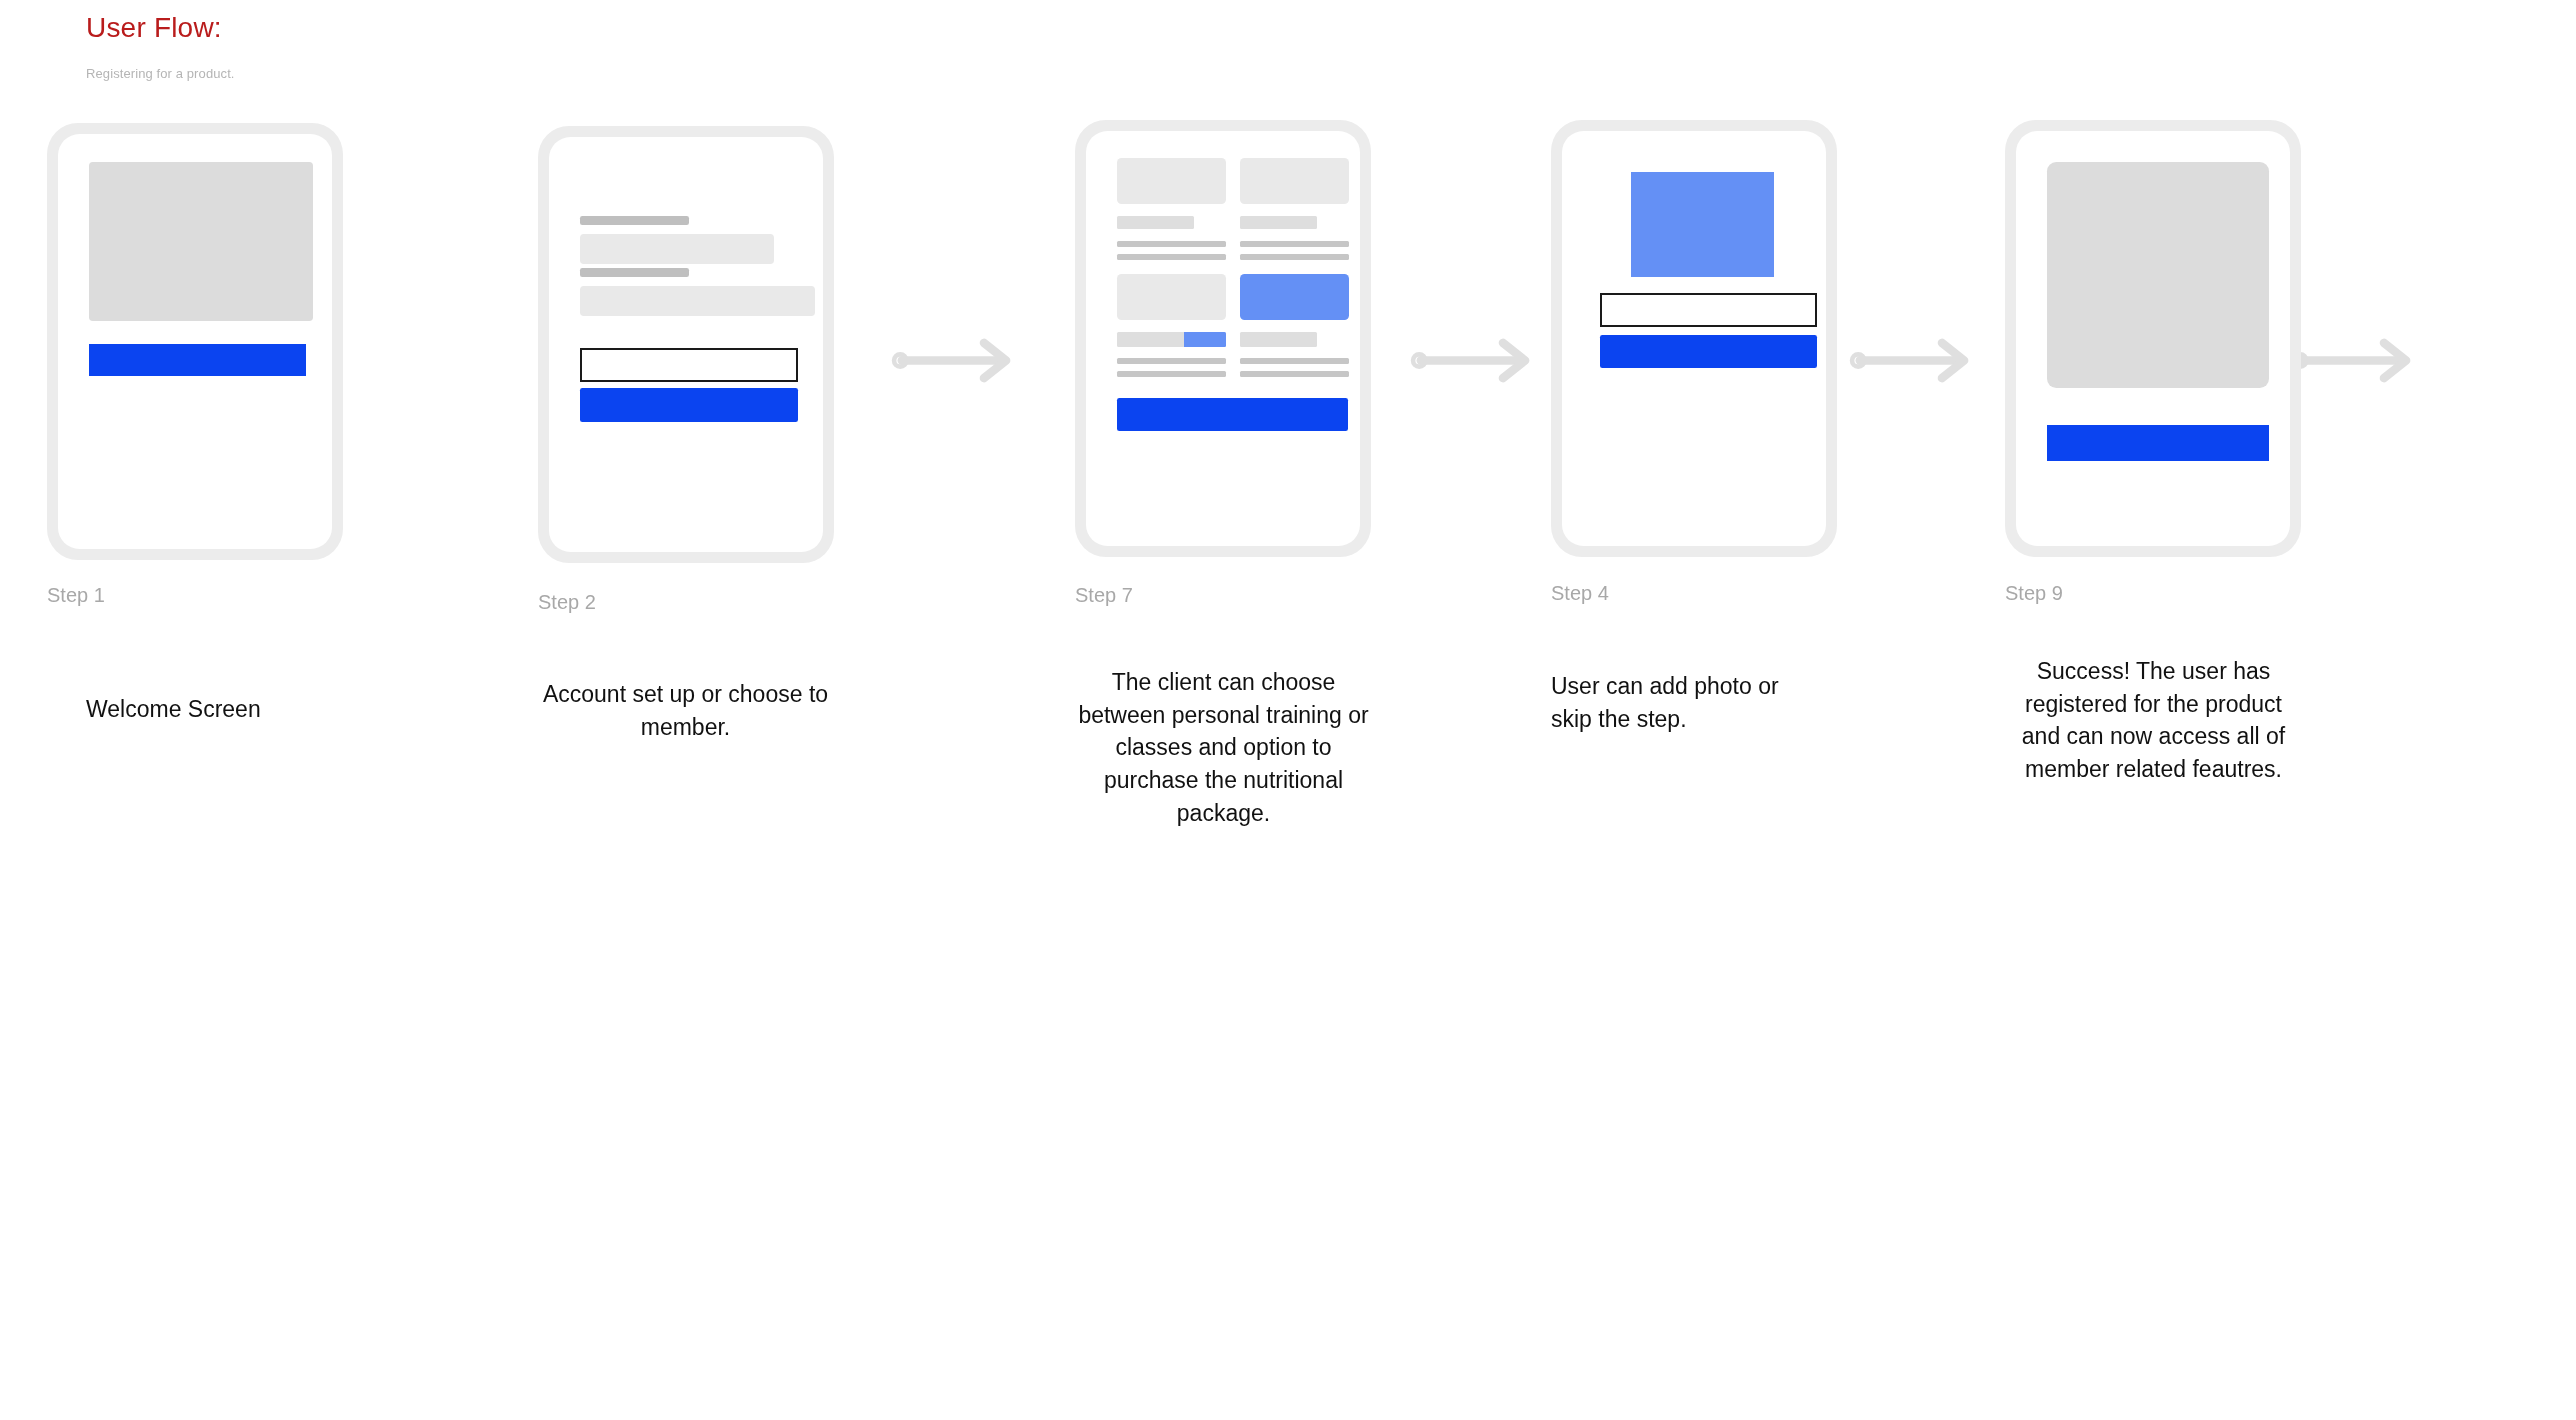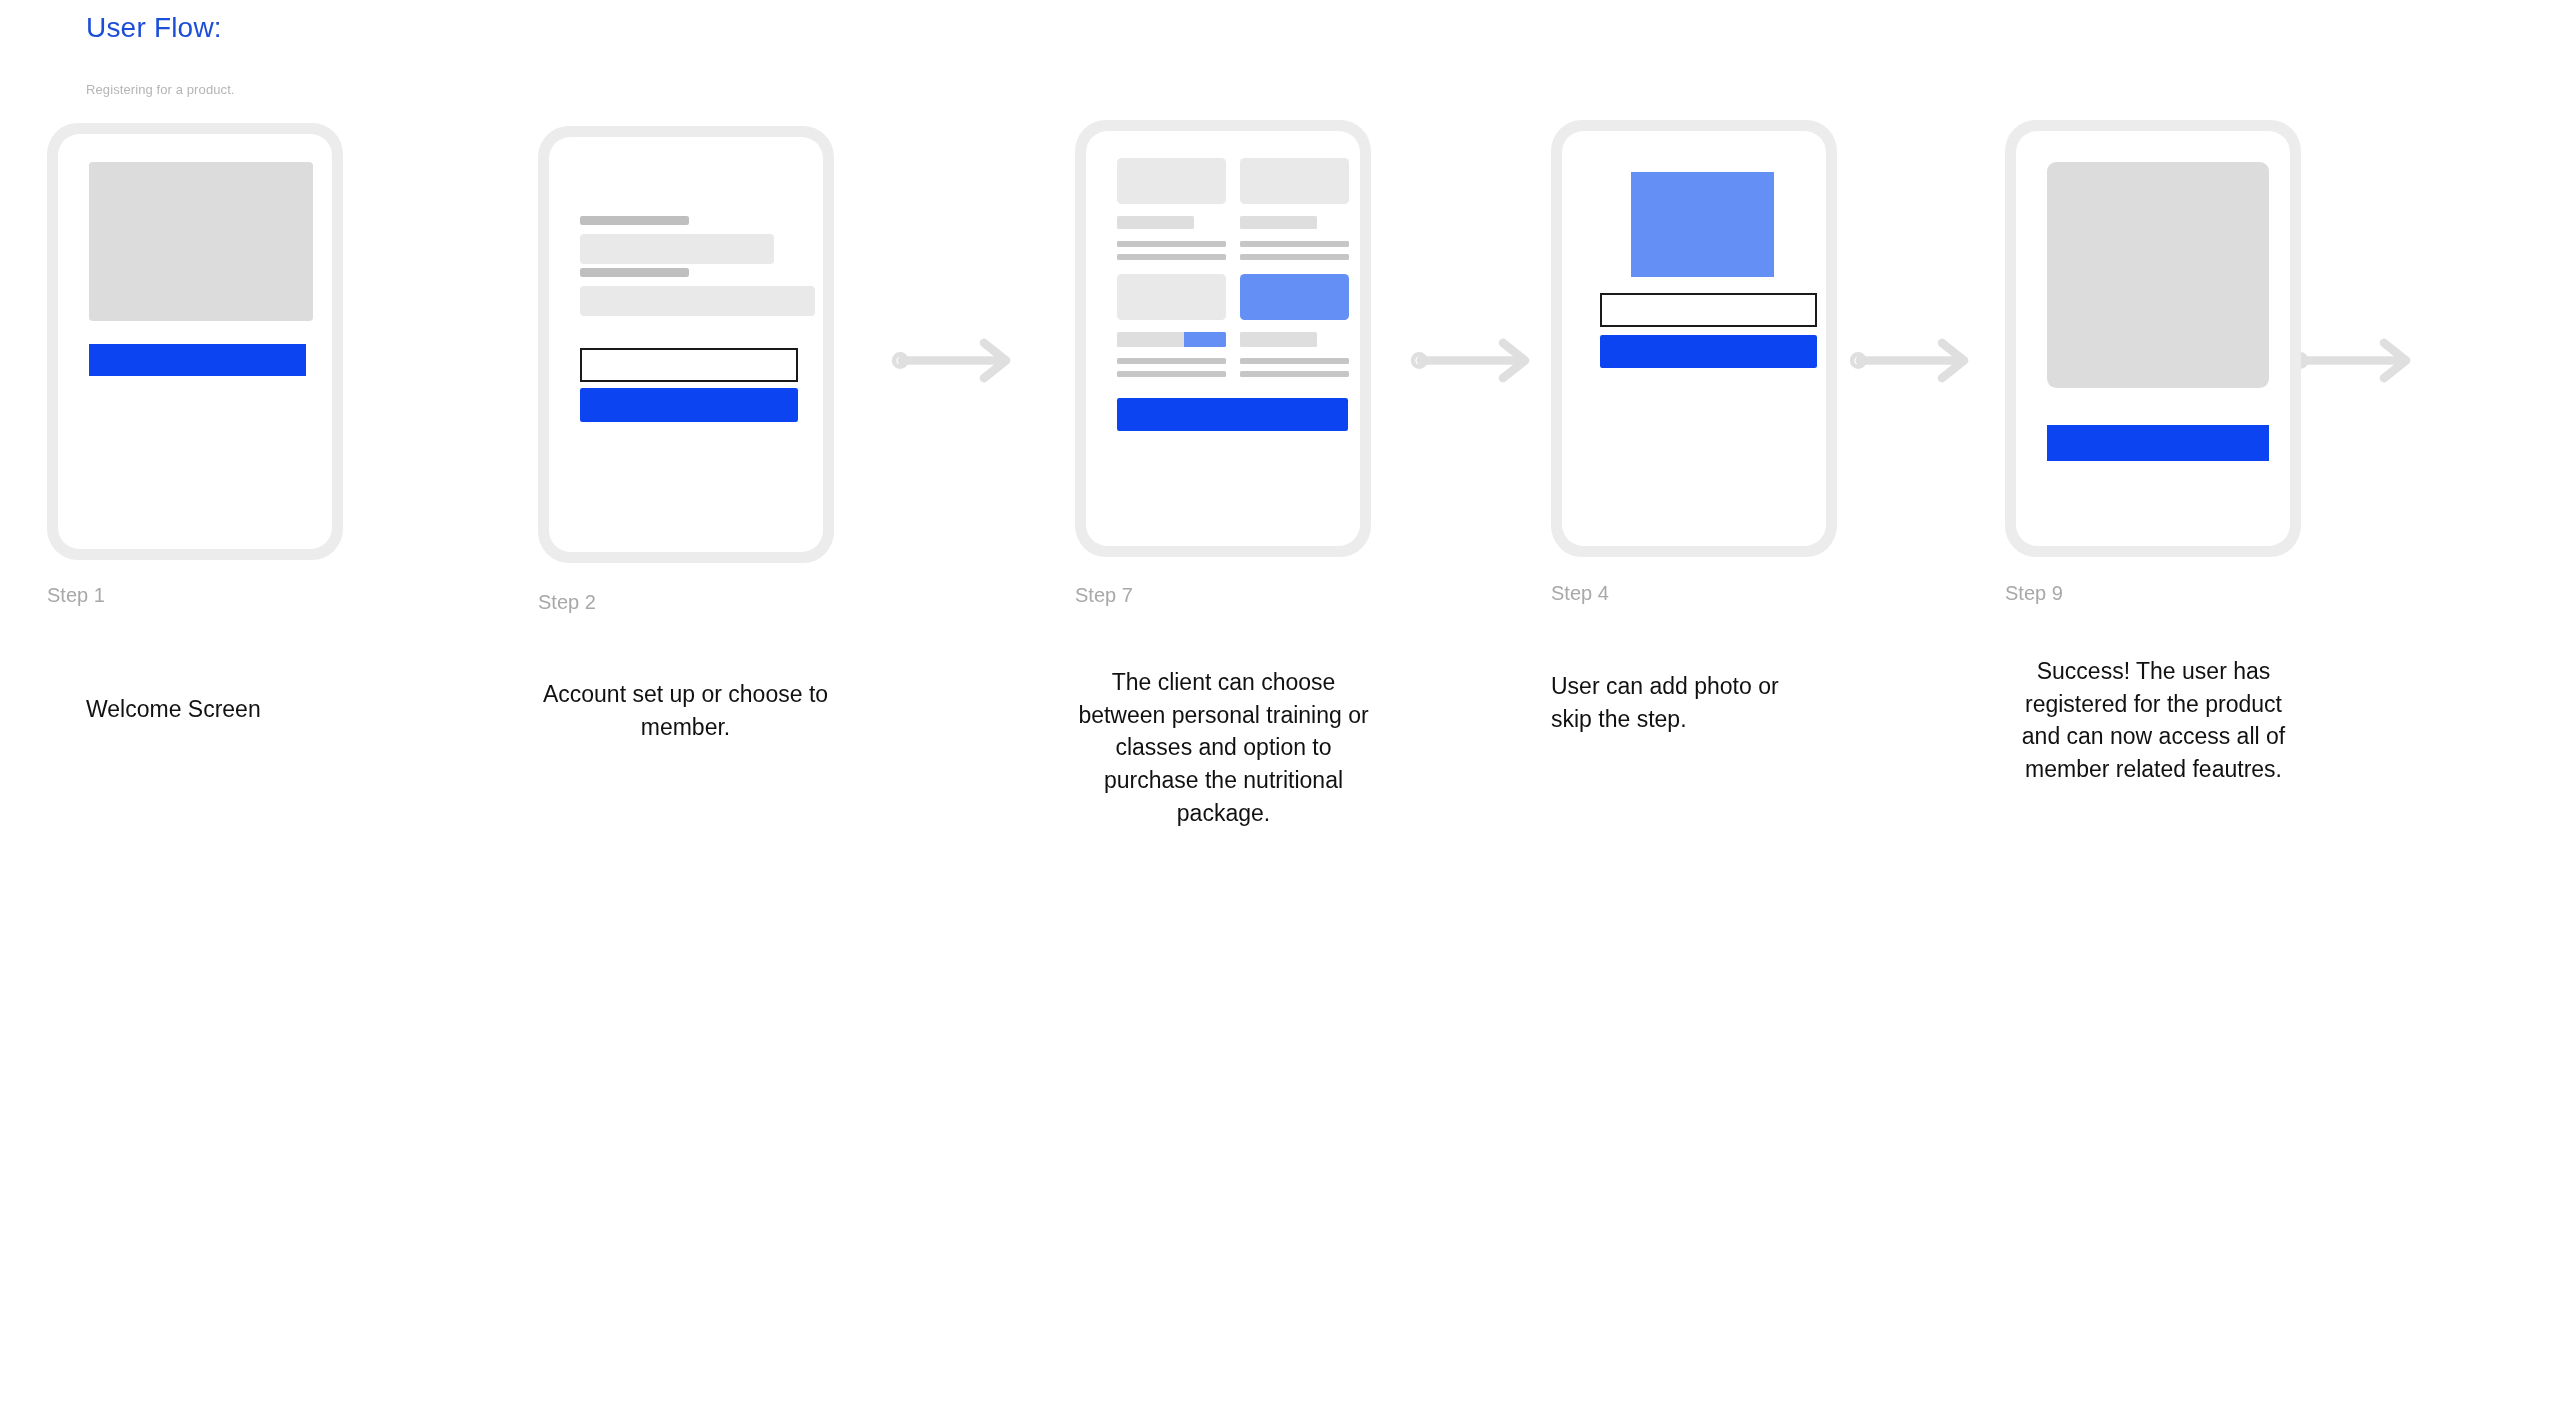--- a/index.html
+++ b/index.html
@@ -13,30 +13,30 @@
     position: relative;
     font-family: "Liberation Sans", sans-serif;
     -webkit-font-smoothing: antialiased;
     overflow: hidden;
   }
 
   
   #header { position: absolute; left: 86px; top: 10.7px; }
   #flow-title {
     font-size: 28px;
-    color: #1d4ed8;
+    color: #b91c1c;
     font-weight: 400;
     letter-spacing: 0.2px;
     line-height: 1.2;
   }
   #flow-subtitle {
     font-size: 13px;
     color: #b5b5b5;
     font-weight: 400;
-    margin-top: 38px;
+    margin-top: 22px;
     letter-spacing: 0.1px;
   }
 
   
   #flow { position: absolute; left: 0; top: 0; width: 2276px; height: 1420px; }
 
   .step { position: absolute; }
 
   
   .phone {

